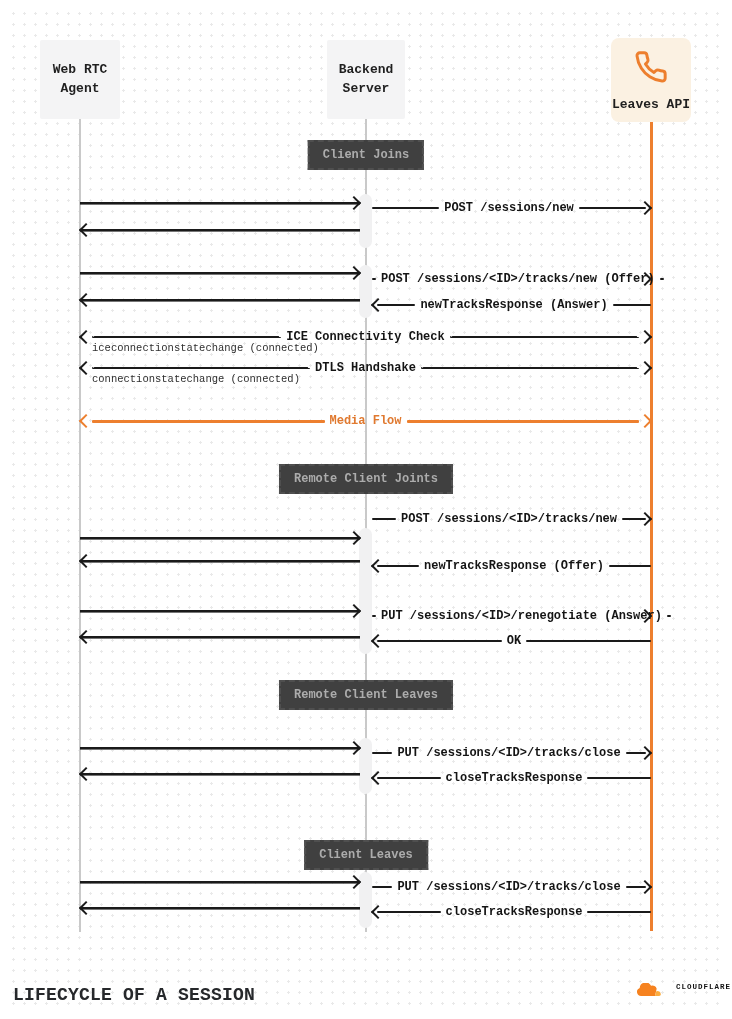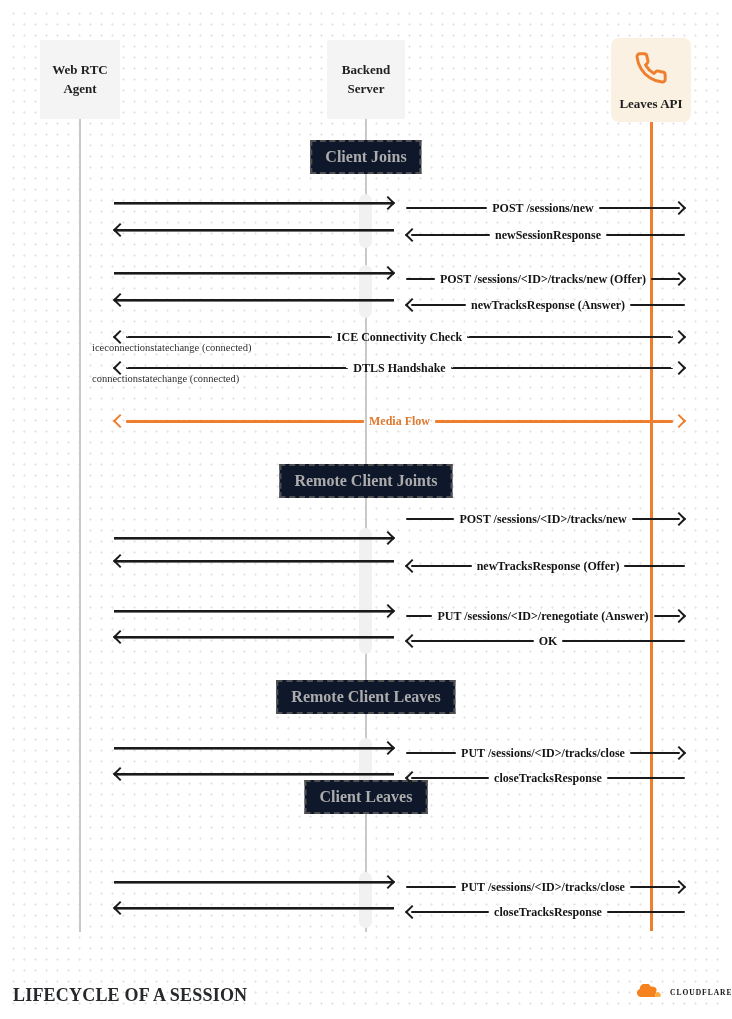--- a/index.html
+++ b/index.html
@@ -1,36 +1,36 @@
 <!DOCTYPE html>
 <html><head>
 <meta charset="utf-8">
 <style>
   html,body{margin:0;padding:0;background:#fff;}
   .canvas{position:relative;width:732px;height:1019px;background:#ffffff;overflow:hidden;
-          font-family:Liberation Serif, serif;color:#1a1a1a;border-radius:11px;}
+          font-family:Liberation Mono, monospace;color:#1a1a1a;border-radius:11px;}
   .dots{position:absolute;left:8px;top:8px;right:8px;bottom:7px;
         background-image:radial-gradient(#e9e9e9 1.15px,transparent 1.3px);
         background-size:11px 11px;pointer-events:none;}
   
   .lifeline{position:absolute;width:2px;top:119px;height:813px;background:#c9c9c9;z-index:1;}
   .lifeline.orange{background:#ed7f2e;width:2.5px;top:121px;height:810px;}
   
   .actor{position:absolute;top:40px;width:80px;height:79px;background:#f4f4f5;border-radius:2px;
          display:flex;align-items:center;justify-content:center;text-align:center;
          font-weight:700;font-size:13px;color:#1f1f1f;line-height:1.4;z-index:4;}
   .actor.calls{top:38px;height:84px;background:#fbf1e2;border-radius:8px;flex-direction:column;gap:5px;padding-top:4px;box-sizing:border-box;}
   
   .bar{position:absolute;left:359px;width:13px;background:#f1f1f2;border-radius:7px;z-index:2;}
   
-  .step{position:absolute;left:366px;transform:translateX(-50%);background:#0f172a;
-        border:2px dashed #4f4f4f;color:#acacac;font-weight:600;font-size:16px;
+  .step{position:absolute;left:366px;transform:translateX(-50%);background:#404040;
+        border:2px dashed #4f4f4f;color:#acacac;font-weight:600;font-size:12px;
         padding:6px 13px;white-space:nowrap;z-index:3;}
   
-  .seg{position:absolute;height:14px;z-index:3;display:flex;align-items:center;box-sizing:border-box;margin-left:34px;}
+  .seg{position:absolute;height:14px;z-index:3;display:flex;align-items:center;box-sizing:border-box;}
   .seg.plain{background:linear-gradient(#1a1a1a,#1a1a1a) no-repeat left center/100% 2.6px;}
   .ln{flex:1 1 auto;height:2.6px;background:#1a1a1a;min-width:4px;border-radius:1px;}
   .ln.dash{height:0;background:none;border-top:2.6px dashed #1a1a1a;}
   .lbl{font-weight:700;font-size:12px;color:#141414;padding:0 5px;white-space:nowrap;}
   .rq-l::after,.rq-r::after{content:"";position:absolute;right:1px;top:50%;width:8px;height:8px;
       border-top:2.6px solid #1a1a1a;border-right:2.6px solid #1a1a1a;
       transform:translateY(-50%) rotate(45deg);}
   .rs-l::before,.rs-r::before,.span2::before{content:"";position:absolute;left:1px;top:50%;width:8px;height:8px;
       border-left:2.6px solid #1a1a1a;border-bottom:2.6px solid #1a1a1a;
       transform:translateY(-50%) rotate(45deg);}
@@ -40,21 +40,21 @@
   .rq-r{padding-right:5px;}
   .rs-r{padding-left:5px;}
   .span2{padding:0 12px;}
   .seg.orange .ln{background:#ed7f2e;height:3px;}
   .seg.orange .lbl{color:#e0792f;}
   .seg.orange.span2::before{border-color:#ed7f2e;}
   .seg.orange.span2::after{border-color:#ed7f2e;}
   .sub{position:absolute;font-size:10.5px;color:#2e2e2e;z-index:3;white-space:nowrap;}
   
   .title{position:absolute;left:13px;top:985px;font-size:18px;font-weight:700;color:#26282b;letter-spacing:.2px;z-index:4;}
-  .brand{position:absolute;left:637px;top:983px;display:flex;align-items:center;gap:7px;z-index:4;}
+  .brand{position:absolute;left:637px;top:983px;display:flex;gap:13px;z-index:4;}
   .brand-text{font-size:7.5px;font-weight:800;letter-spacing:1px;color:#121212;}
   .phone-svg{width:34px;height:34px;}
 </style>
 </head>
 <body>
 
 <div class="canvas">
   <div class="dots"></div>
 
   <div class="lifeline" style="left:79px"></div>
@@ -78,34 +78,29 @@
       <svg class="phone-svg" viewBox="0 0 24 24" fill="none" stroke="#ED7F2E" stroke-width="2.1" stroke-linecap="round" stroke-linejoin="round">
         <path d="M22 16.92v3a2 2 0 0 1-2.18 2 19.79 19.79 0 0 1-8.63-3.07 19.5 19.5 0 0 1-6-6 19.79 19.79 0 0 1-3.07-8.67A2 2 0 0 1 4.11 2h3a2 2 0 0 1 2 1.72 12.84 12.84 0 0 0 .7 2.81 2 2 0 0 1-.45 2.11L8.09 9.91a16 16 0 0 0 6 6l1.27-1.27a2 2 0 0 1 2.11-.45 12.84 12.84 0 0 0 2.81.7A2 2 0 0 1 22 16.92z"></path>
       </svg>
     </span>
     <span>Leaves API</span>
   </div>
 
   <div class="step" style="top:140px">Client Joins</div>
   <div class="step" style="top:464px">Remote Client Joints</div>
   <div class="step" style="top:680px">Remote Client Leaves</div>
-  <div class="step" style="top:780px">Client Leaves</div>
+  <div class="step" style="top:840px">Client Leaves</div>
 
   <div class="seg plain rq-l" style="left:80px;top:196px;width:280px"></div>
   <div class="seg rq-r" style="left:372px;top:201px;width:279px">
     <span class="ln"></span>
     <span class="lbl">POST /sessions/new</span>
     <span class="ln"></span>
   </div>
   <div class="seg plain rs-l" style="left:80px;top:223px;width:280px"></div>
-  <div class="seg rs-r" style="left:372px;top:228px;width:279px">
-    <span class="ln"></span>
-    <span class="lbl">newSessionResponse</span>
-    <span class="ln"></span>
-  </div>
 
   <div class="seg plain rq-l" style="left:80px;top:266px;width:280px"></div>
   <div class="seg rq-r" style="left:372px;top:272px;width:279px">
     <span class="ln"></span>
     <span class="lbl">POST /sessions/&lt;ID&gt;/tracks/new (Offer)</span>
     <span class="ln"></span>
   </div>
   <div class="seg plain rs-l" style="left:80px;top:293px;width:280px"></div>
   <div class="seg rs-r" style="left:372px;top:298px;width:279px">
     <span class="ln"></span>

